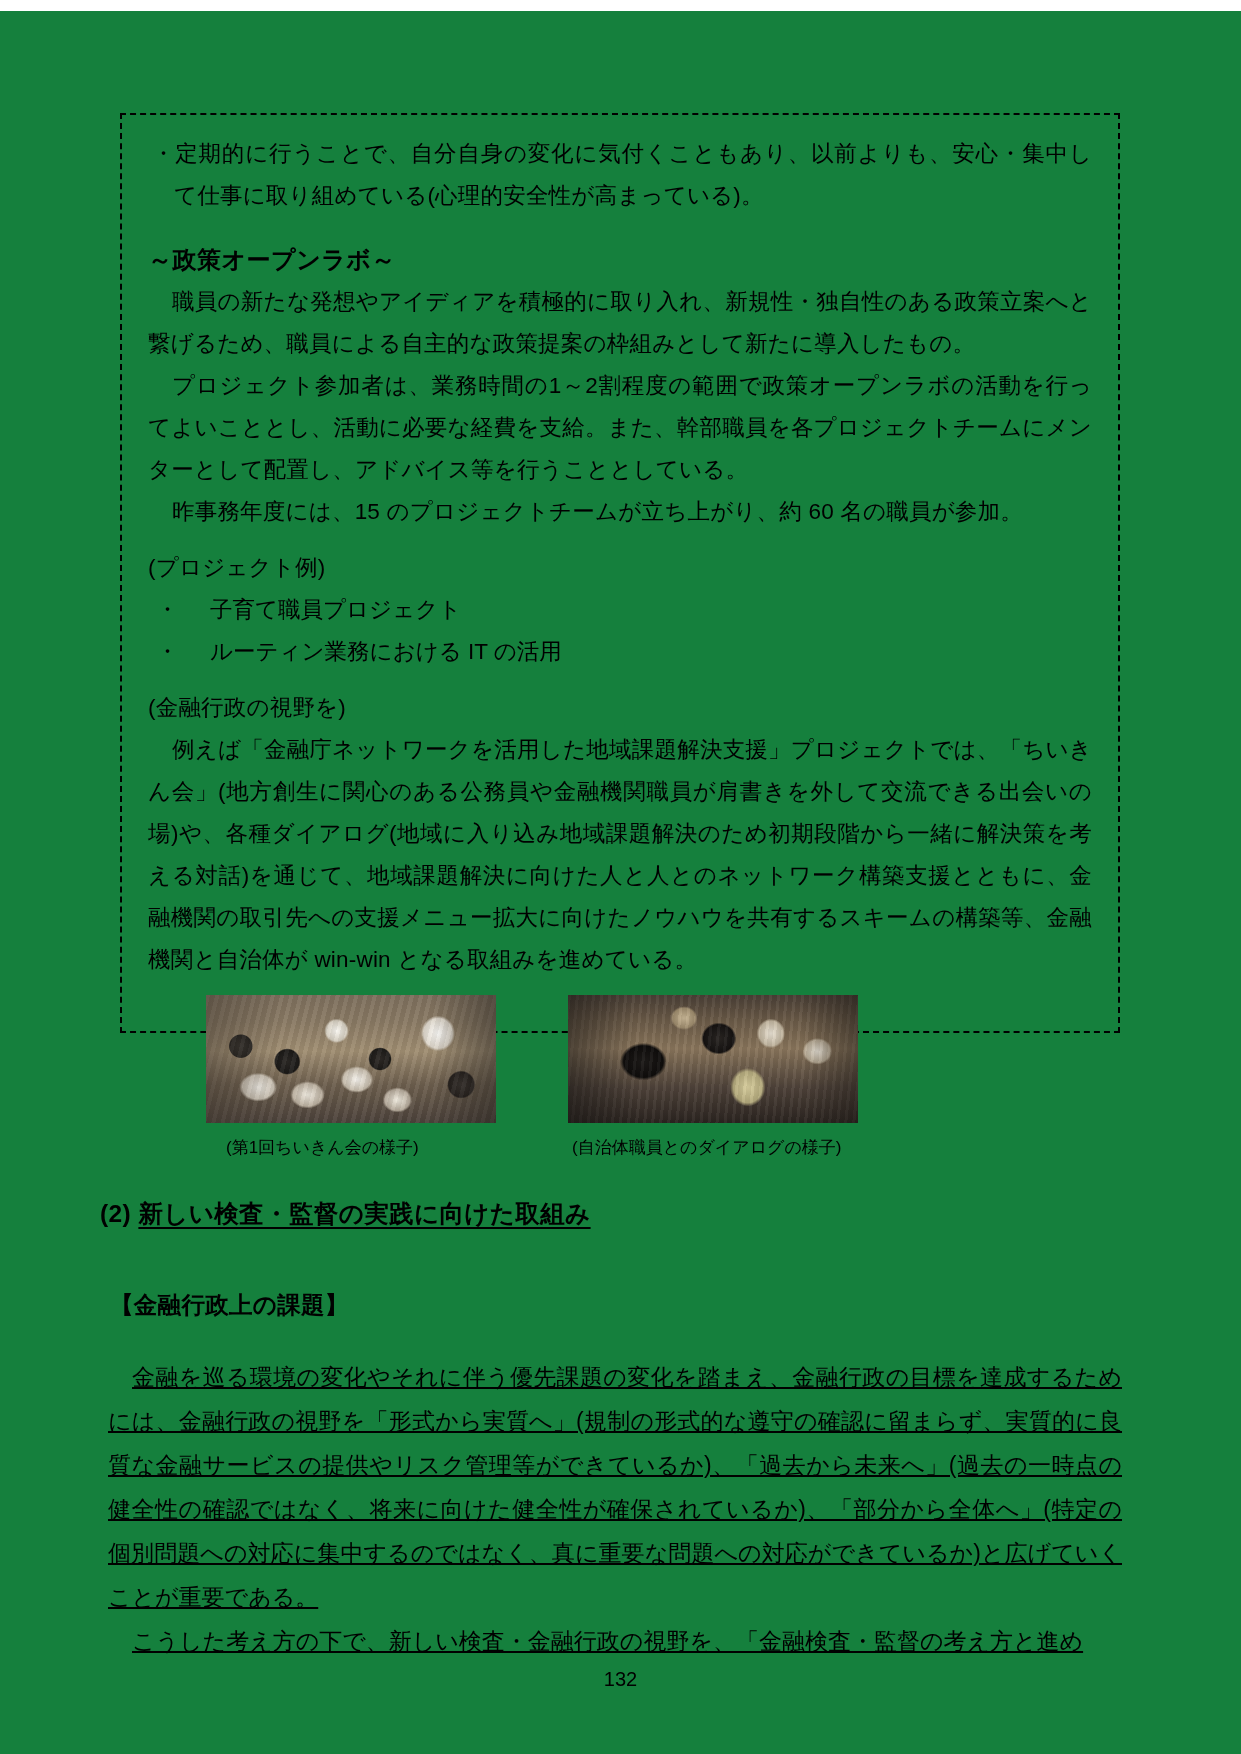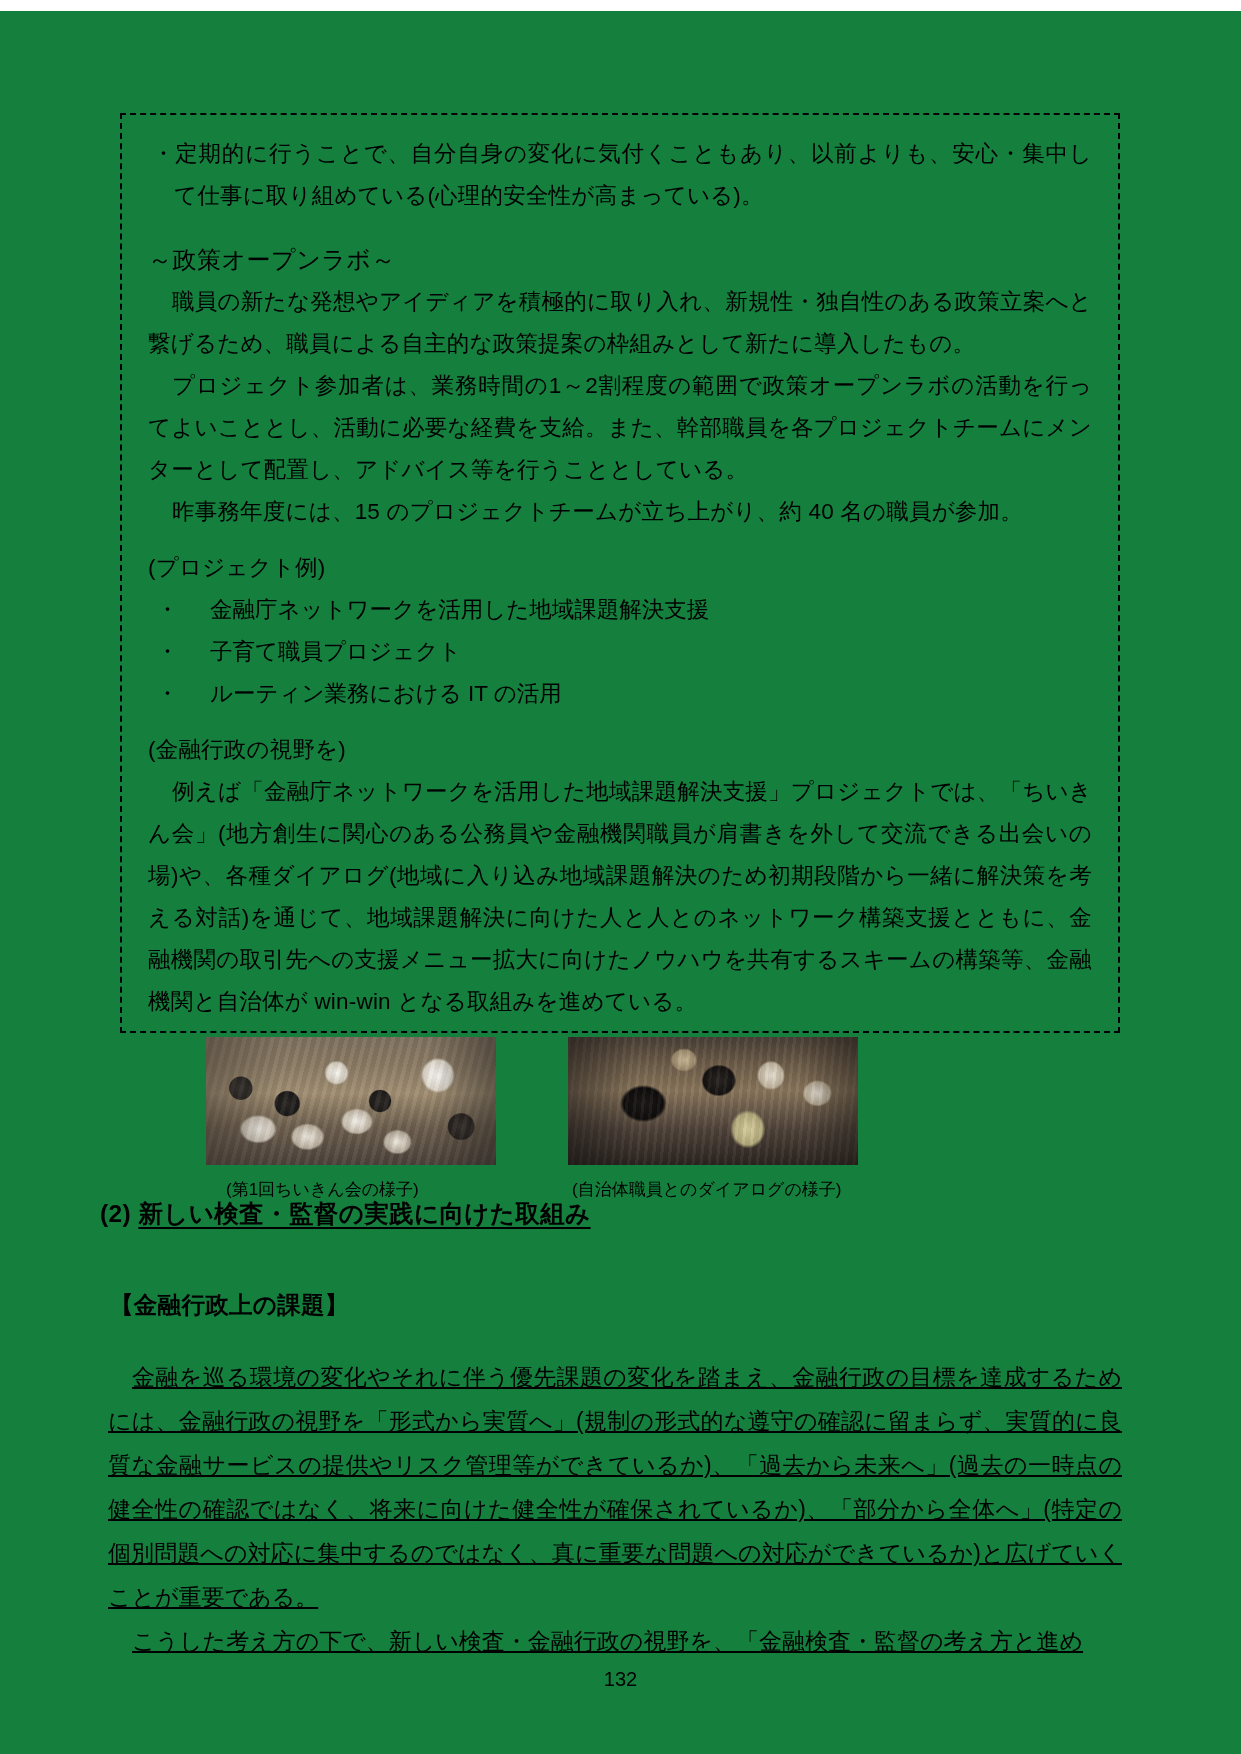--- a/index.html
+++ b/index.html
@@ -36,21 +36,21 @@
   .jp {
     font-size: 22.5px;
     line-height: 42px;
     letter-spacing: 0.2px;
     text-align: justify;
     text-justify: inter-character;
   }
 
   .box-head {
     font-size: 24px;
-    font-weight: normal;
+    font-weight: bold;
     line-height: 42px;
     margin: 0;
     letter-spacing: 0.5px;
   }
 
   p.para {
     margin: 0;
   }
   .indent1 { text-indent: 24px; }
 
@@ -201,28 +201,27 @@
     <p class="jp para" style="padding-left:4px; text-indent:-22px; margin-left:22px;">・定期的に行うことで、自分自身の変化に気付くこともあり、以前よりも、安心・集中して仕事に取り組めている(心理的安全性が高まっている)。</p>
 
     <div class="spacer-md"></div>
 
     <p class="box-head">～政策オープンラボ～</p>
 
     <p class="jp para indent1">職員の新たな発想やアイディアを積極的に取り入れ、新規性・独自性のある政策立案へと繋げるため、職員による自主的な政策提案の枠組みとして新たに導入したもの。</p>
 
     <p class="jp para indent1">プロジェクト参加者は、業務時間の1～2割程度の範囲で政策オープンラボの活動を行ってよいこととし、活動に必要な経費を支給。また、幹部職員を各プロジェクトチームにメンターとして配置し、アドバイス等を行うこととしている。</p>
 
-    <p class="jp para indent1">昨事務年度には、15 のプロジェクトチームが立ち上がり、約 40 名の職員が参加。</p>
+    <p class="jp para indent1">昨事務年度には、15 のプロジェクトチームが立ち上がり、約 60 名の職員が参加。</p>
 
     <div class="spacer-sm"></div>
 
     <p class="jp para">(プロジェクト例)</p>
 
     <ul class="dot-list">
-      <li><span class="dot">・</span><span>金融庁ネットワークを活用した地域課題解決支援</span></li>
       <li><span class="dot">・</span><span>子育て職員プロジェクト</span></li>
       <li><span class="dot">・</span><span>ルーティン業務における IT の活用</span></li>
     </ul>
 
     <div class="spacer-sm"></div>
 
     <p class="jp para">(金融行政の視野を)</p>
 
     <p class="jp para indent1">例えば「金融庁ネットワークを活用した地域課題解決支援」プロジェクトでは、「ちいきん会」(地方創生に関心のある公務員や金融機関職員が肩書きを外して交流できる出会いの場)や、各種ダイアログ(地域に入り込み地域課題解決のため初期段階から一緒に解決策を考える対話)を通じて、地域課題解決に向けた人と人とのネットワーク構築支援とともに、金融機関の取引先への支援メニュー拡大に向けたノウハウを共有するスキームの構築等、金融機関と自治体が win-win となる取組みを進めている。</p>
 

